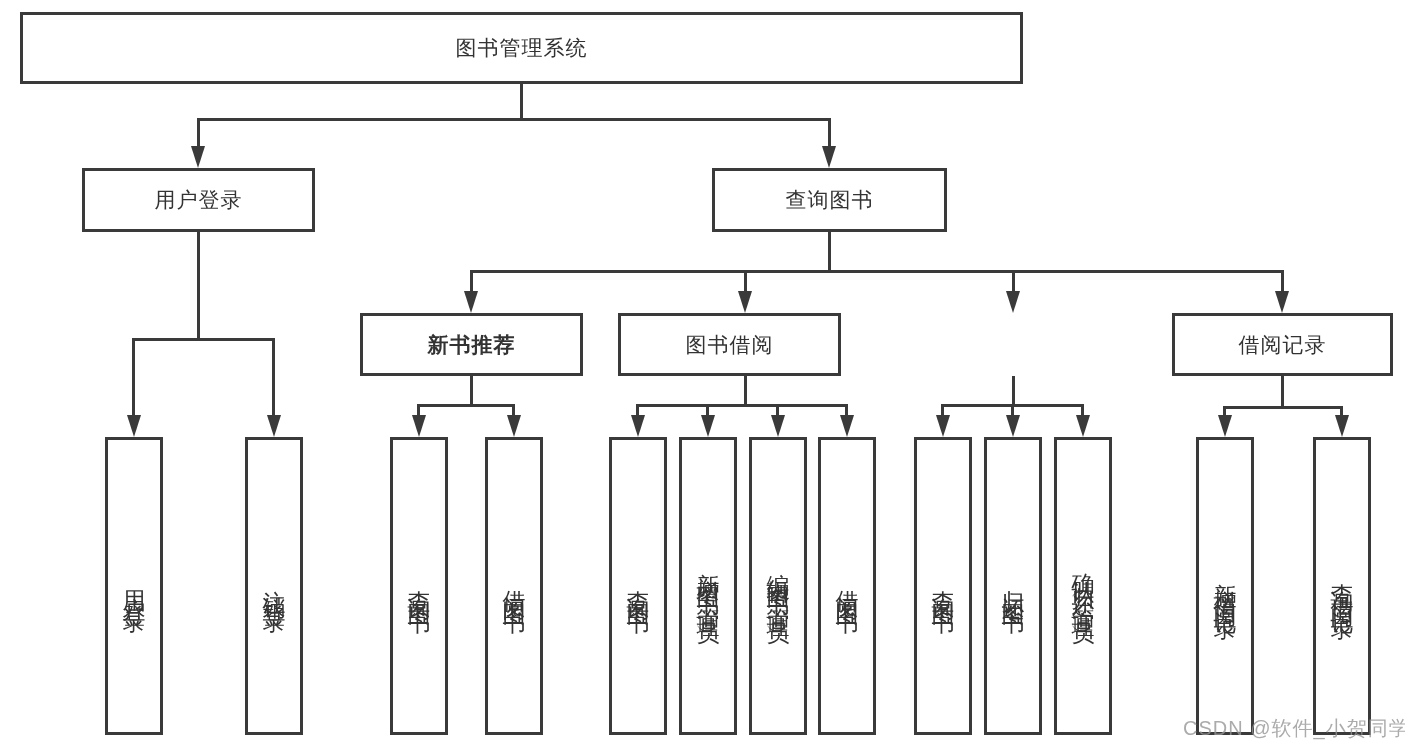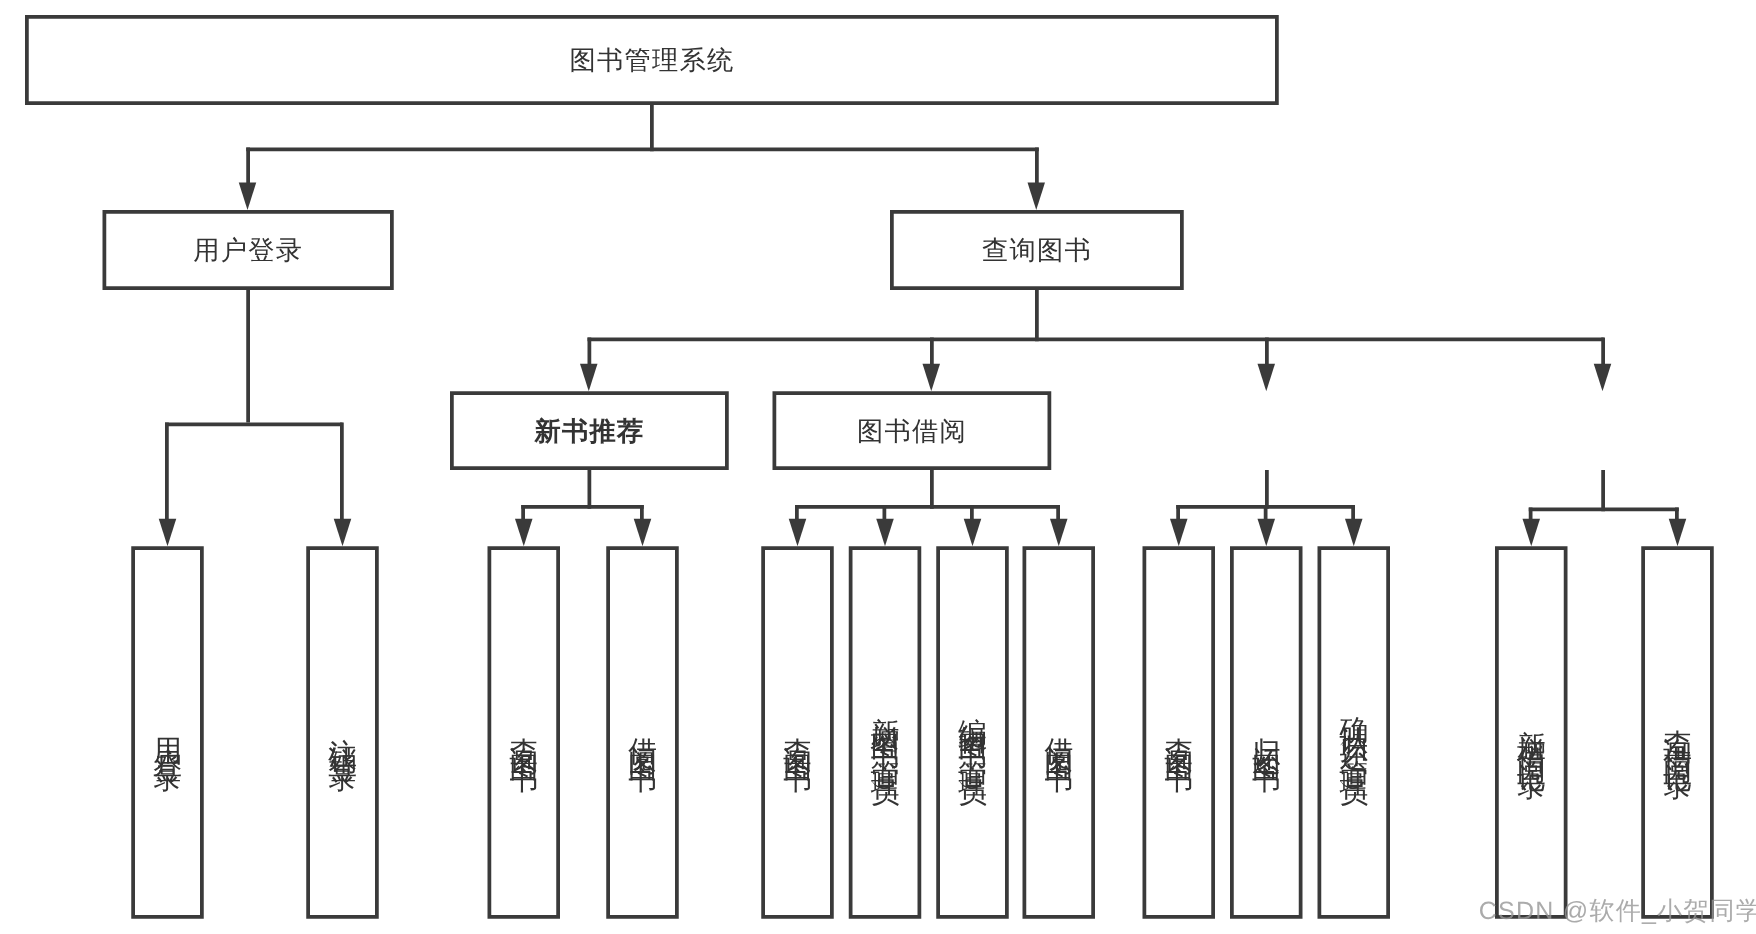--- a/index.html
+++ b/index.html
@@ -67,20 +67,21 @@
 
 <div class="canvas">
 
   <div class="box" id="root">图书管理系统</div>
 
   <div class="box" id="n-login">用户登录</div>
   <div class="box" id="n-mgmt">查询图书</div>
 
   <div class="box" id="n-newbook">新书推荐</div>
   <div class="box" id="n-borrow">图书借阅</div>
+  <div class="box" id="n-records">借阅记录</div>
 
   <div class="box leaf" id="lf-1a">用户登录</div>
   <div class="box leaf" id="lf-1b">注销登录</div>
 
   <div class="box leaf" id="lf-2a">查询图书</div>
   <div class="box leaf" id="lf-2b">借阅图书</div>
 
   <div class="box leaf" id="lf-3a">查询图书</div>
   <div class="box leaf" id="lf-3b">新增图书（管理员）</div>
   <div class="box leaf" id="lf-3c">编辑图书（管理员）</div>

